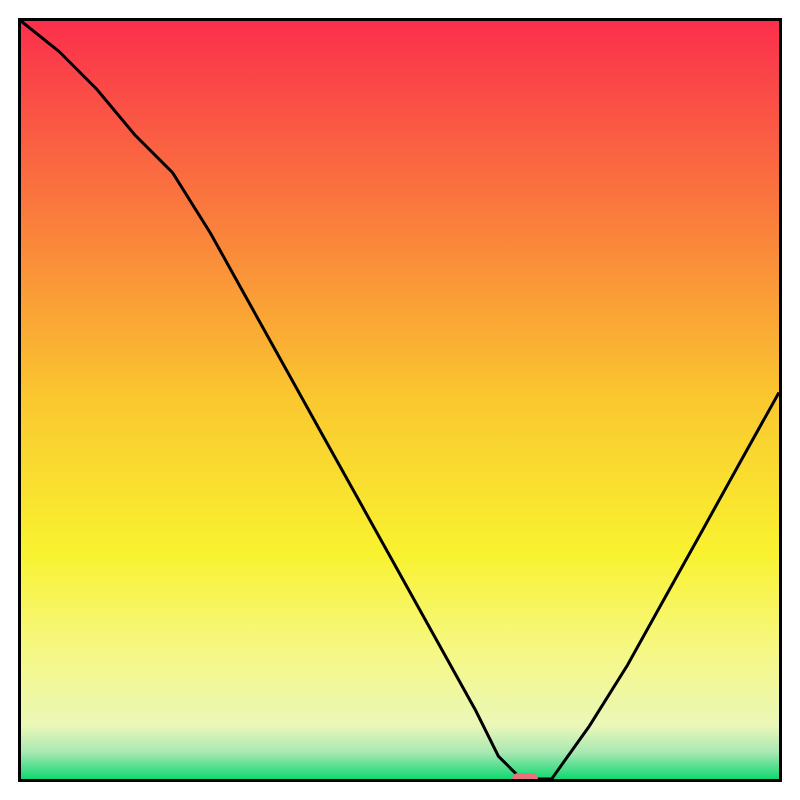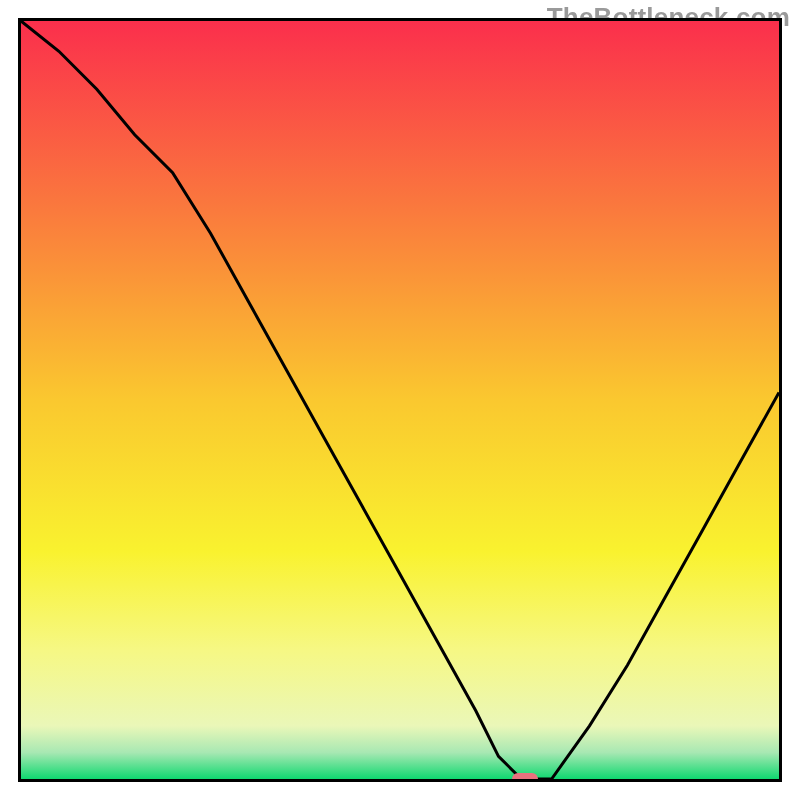--- a/index.html
+++ b/index.html
@@ -47,21 +47,20 @@
     height: 12px;
     background: #e9717e;
     border-radius: 6px;
     transform: translate(-50%, -50%);
   }
 </style>
 </head>
 <body>
 
 <div class="canvas">
-  <div class="watermark">TheBottleneck.com</div>
 
   <div class="plot-area">
     <svg class="bg" viewBox="0 0 758 758" preserveAspectRatio="none">
       <defs>
         <linearGradient id="grad" x1="0" y1="0" x2="0" y2="1">
             <stop offset="0%" stop-color="#fb2f4c"></stop>
             <stop offset="25%" stop-color="#fa7a3d"></stop>
             <stop offset="50%" stop-color="#fac82f"></stop>
             <stop offset="70%" stop-color="#f9f22f"></stop>
             <stop offset="83%" stop-color="#f6f884"></stop>

